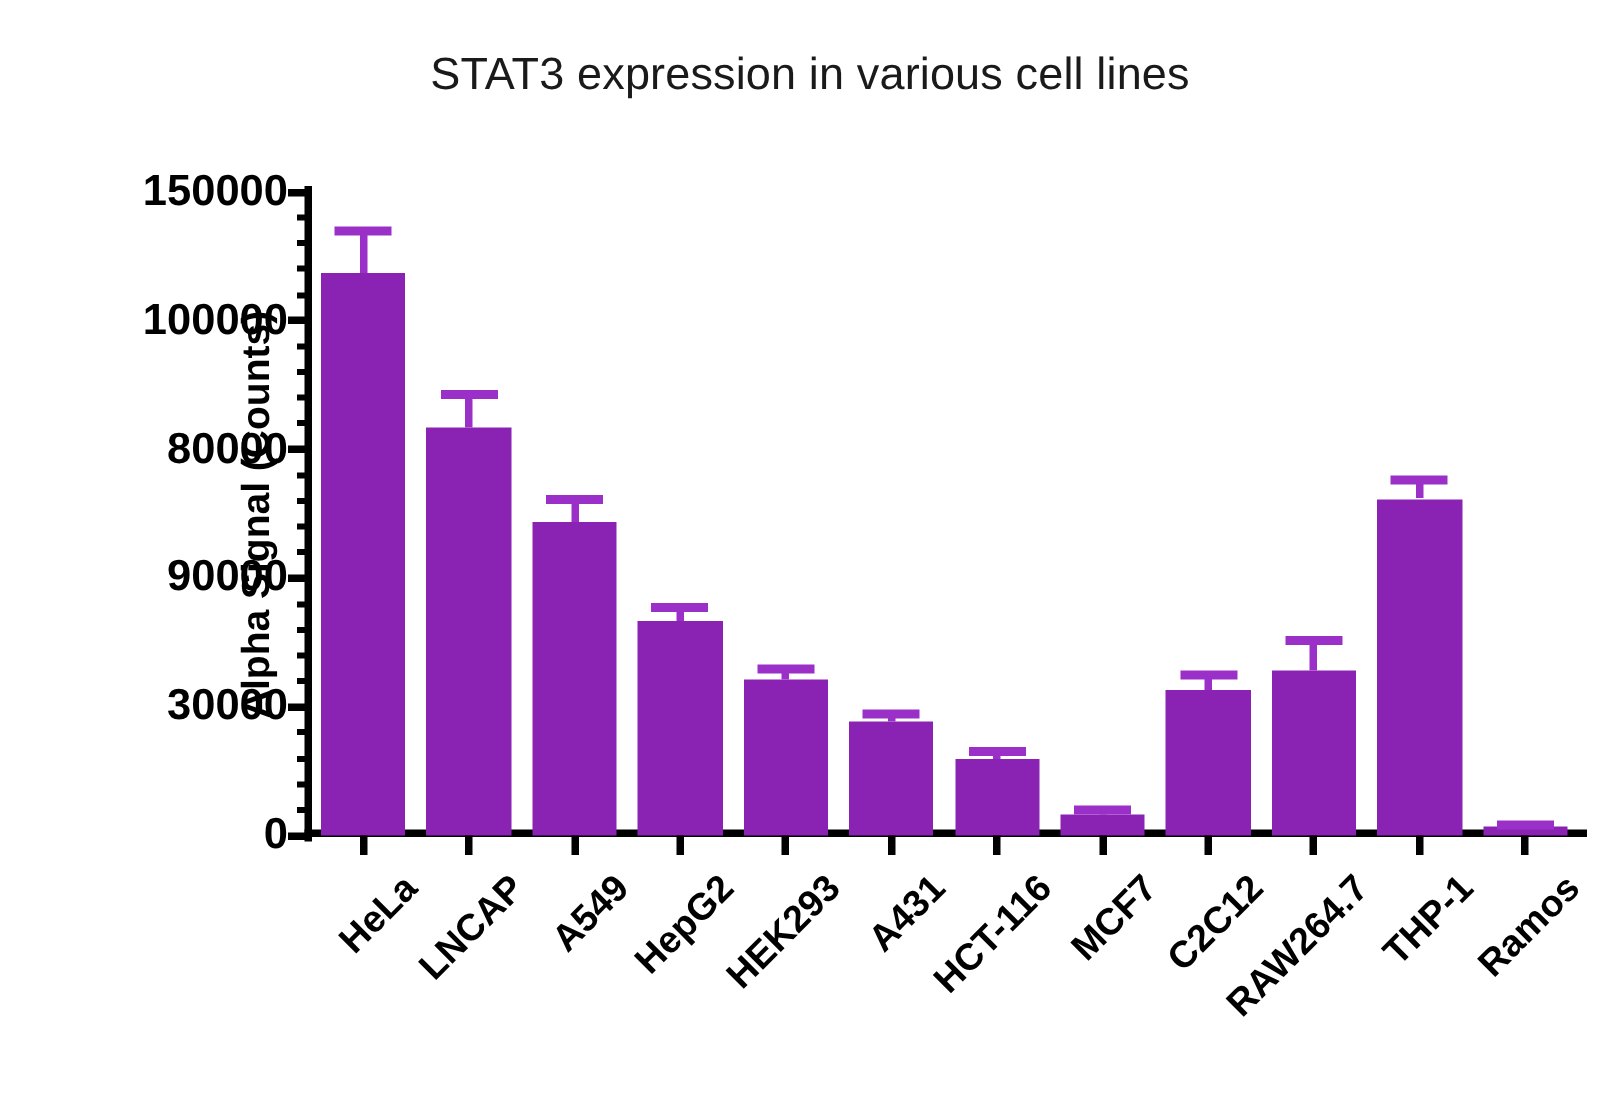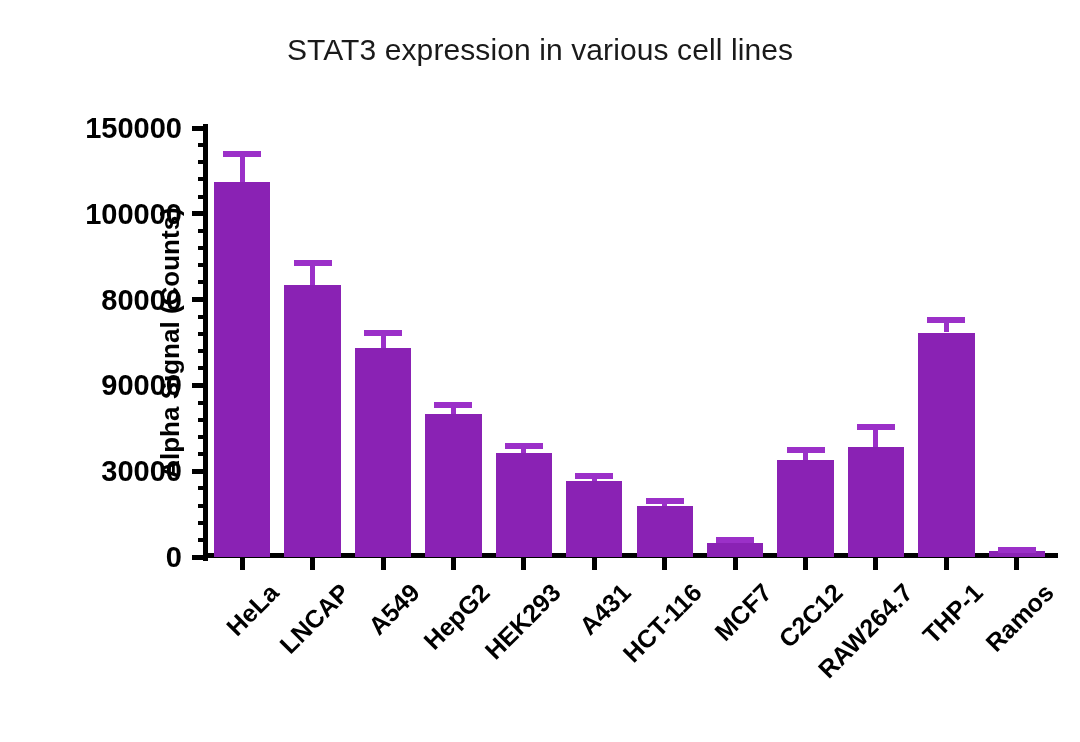--- a/index.html
+++ b/index.html
@@ -65,21 +65,21 @@
   .y-tick-minor {
     position: absolute;
     left: -9px;
     width: 9px;
     height: 4px;
     background: #000000;
   }
   .y-tick-label {
     position: absolute;
     right: 100%;
-    margin-right: 10px;
+    margin-right: 0;
     transform: translateY(-50%);
     font-size: 29px;
     font-weight: bold;
     color: #000000;
     white-space: nowrap;
     text-align: right;
   }
   .y-tick-label-wrap {
     position: absolute;
     left: -15px;

